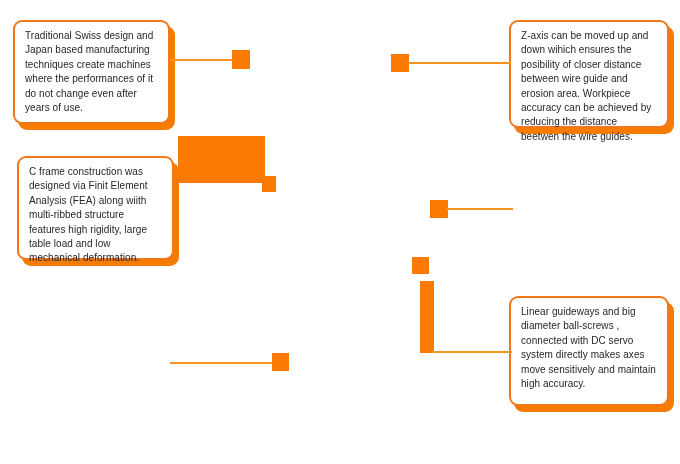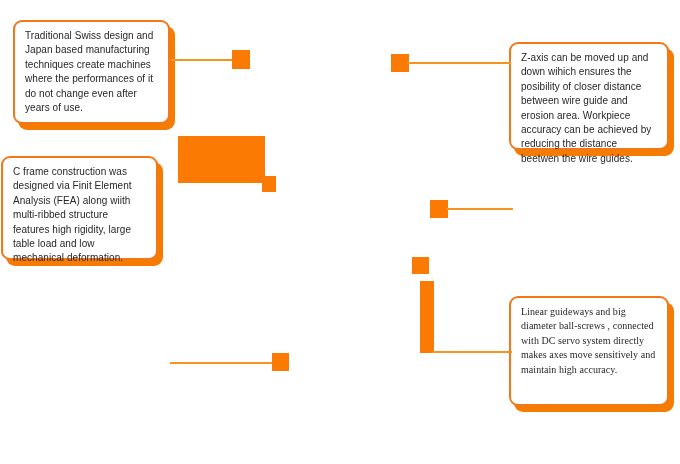--- a/index.html
+++ b/index.html
@@ -73,25 +73,25 @@
     position: absolute;
     background: #FB7A04;
   }
   .block {
     position: absolute;
     background: #FB7A04;
   }
 
   
   .c1 { left: 13px;  top: 20px;  width: 157px; height: 104px; }
-  .c2 { left: 1px;  top: 156px; width: 157px; height: 104px; }
+  .c2 { left: 17px;  top: 156px; width: 157px; height: 104px; }
   .c3 { left: 13px;  top: 301px; width: 157px; height: 100px; }
-  .c4 { left: 509px; top: 20px;  width: 160px; height: 108px; margin-top: 22px; }
+  .c4 { left: 509px; top: 20px;  width: 160px; height: 108px; }
   .c5 { left: 512px; top: 156px; width: 157px; height: 99px;  }
-  .c6 { left: 509px; top: 296px; width: 160px; height: 110px; font-family: Liberation Serif, serif; }
+  .c6 { left: 509px; top: 296px; width: 160px; height: 110px; }
 
   .l1 { left: 170px; top: 59px;  width: 66px;  }
   .n1 { left: 232px; top: 50px;  width: 18px;  height: 19px; }
 
   .bigblock { left: 178px; top: 136px; width: 87px; height: 47px; }
   .n2 { left: 262px; top: 176px; width: 14px; height: 16px; }
 
   .l3 { left: 170px; top: 362px; width: 106px; }
   .n3 { left: 272px; top: 353px; width: 17px; height: 18px; }
 

